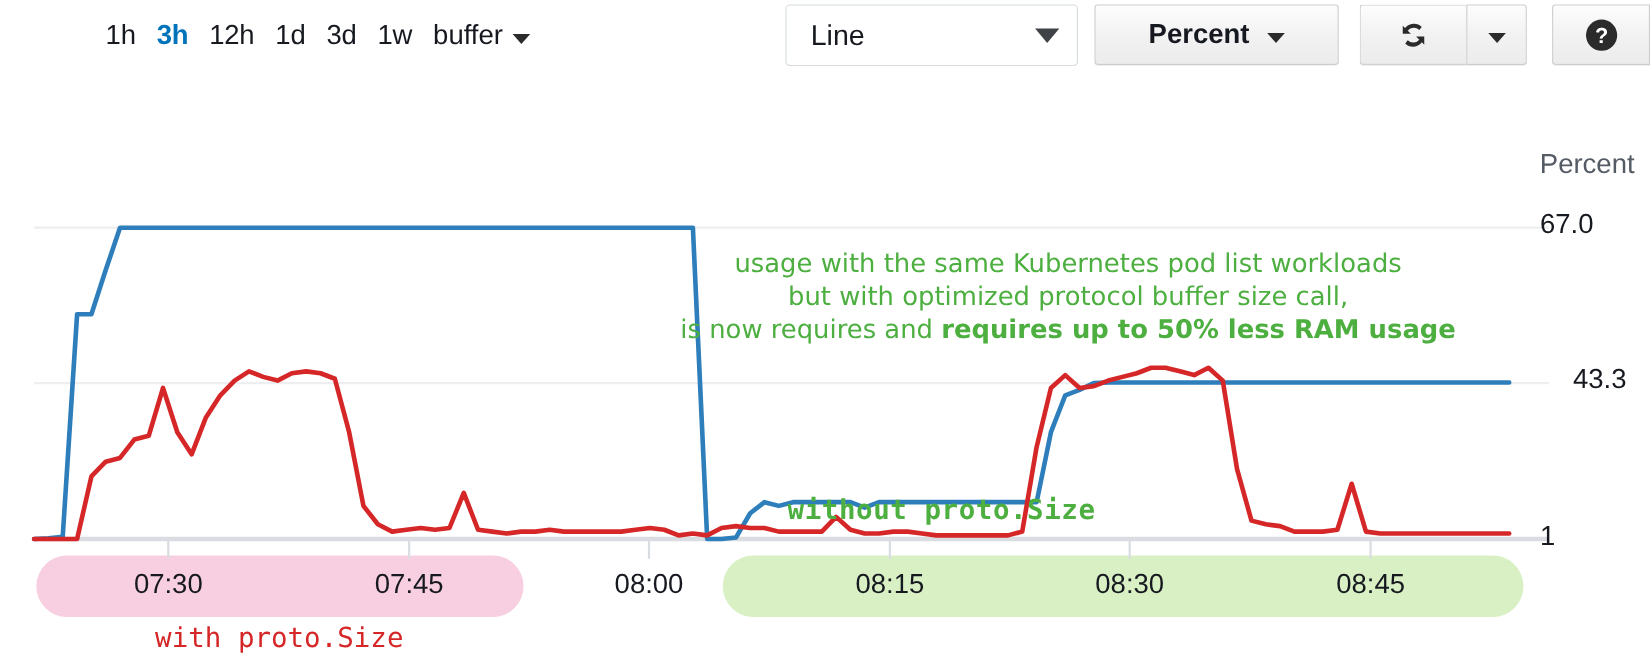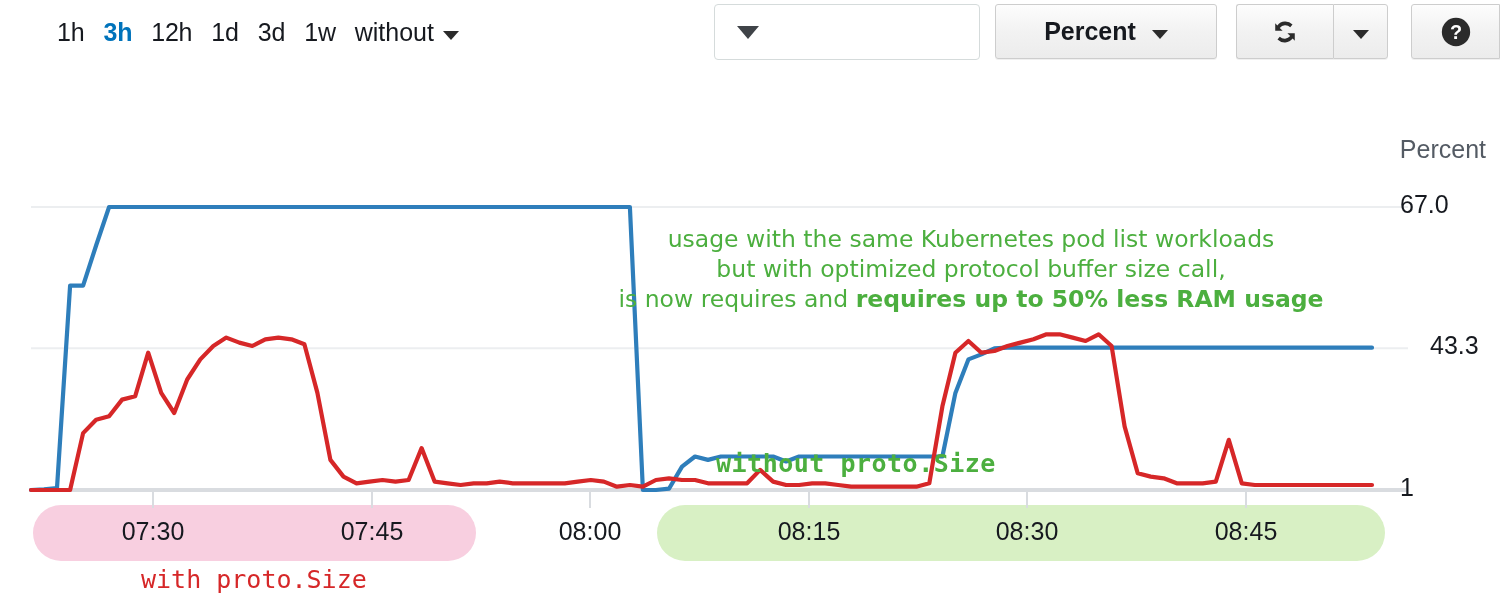--- a/index.html
+++ b/index.html
@@ -22,21 +22,21 @@
     left: 0; top: 0;
     width: 1500px; height: 64px;
     display: flex;
     align-items: center;
     background: #fff;
   }
   .range-group {
     display: flex;
     align-items: flex-start;
     gap: 19px;
-    margin-left: 57px;
+    margin-left: 96px;
   }
   .range-item {
     font-size: 25px;
     color: #16191f;
     letter-spacing: -0.2px;
     cursor: pointer;
     white-space: nowrap;
   }
   .range-item.active {
     color: #0073bb;
@@ -216,25 +216,26 @@
     <div class="range-group">
       <span class="range-item">1h</span>
       <span class="range-item active">3h</span>
       <span class="range-item">12h</span>
       <span class="range-item">1d</span>
       <span class="range-item">3d</span>
       <span class="range-item">1w</span>
     </div>
 
     <div class="custom-group">
-      <span class="custom-label">without</span>
+      <span class="custom-label">buffer</span>
       <span class="caret-sm"></span>
     </div>
 
     <div class="select-box">
+      <span class="select-value">Line</span>
       <span class="caret-lg"></span>
     </div>
 
     <div class="btn" id="actions-btn">
       <span class="actions-label">Percent</span>
       <span class="caret-sm"></span>
     </div>
 
     <div class="btn" id="refresh-btn">
       <svg class="icon-svg" width="34" height="34" viewBox="0 0 24 24">

